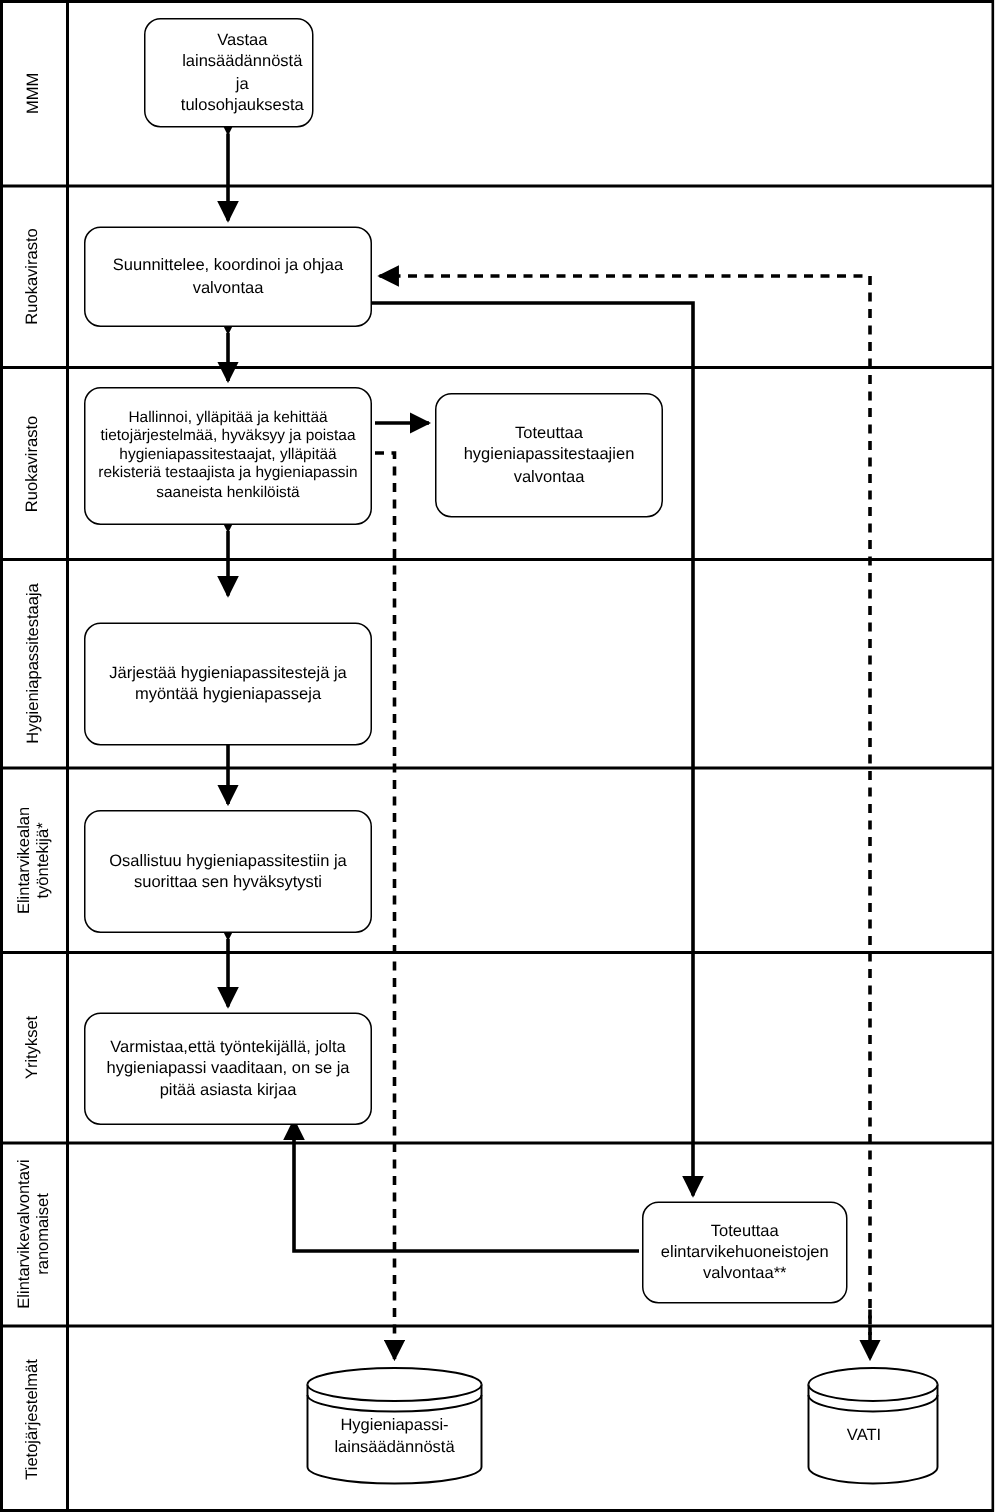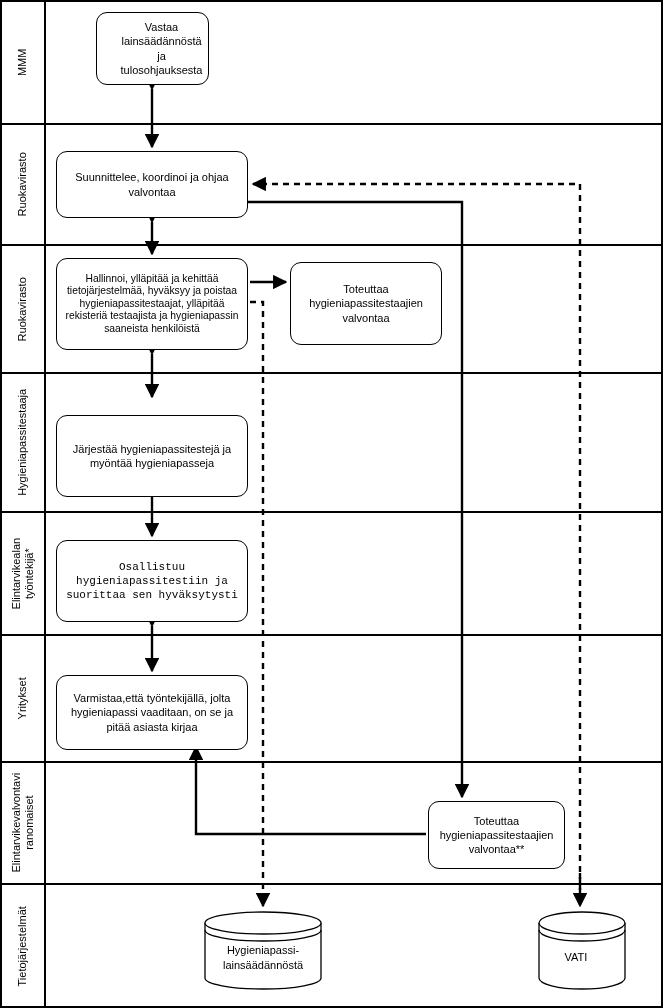--- a/index.html
+++ b/index.html
@@ -136,30 +136,30 @@
   </div>
 
   <div class="pbox" style="left:290px;top:262px;width:152px;height:83px;">
     <span>Toteuttaa hygieniapassitestaajien valvontaa</span>
   </div>
 
   <div class="pbox" style="left:56px;top:401px;width:192px;height:82px;margin-top:14px;">
     <span>Järjestää hygieniapassitestejä ja myöntää hygieniapasseja</span>
   </div>
 
-  <div class="pbox" style="left:56px;top:540px;width:192px;height:82px;font-family:Liberation Mono, monospace;">
+  <div class="pbox" style="left:56px;top:540px;width:192px;height:82px;">
     <span>Osallistuu hygieniapassitestiin ja suorittaa sen hyväksytysti</span>
   </div>
 
   <div class="pbox" style="left:56px;top:675px;width:192px;height:75px;">
     <span>Varmistaa,että työntekijällä, jolta hygieniapassi vaaditaan, on se ja pitää asiasta kirjaa</span>
   </div>
 
   <div class="pbox" style="left:428px;top:801px;width:137px;height:68px;">
-    <span>Toteuttaa hygieniapassitestaajien valvontaa**</span>
+    <span>Toteuttaa elintarvikehuoneistojen valvontaa**</span>
   </div>
 
   <div class="cyl" style="left:204px;top:911px;width:118px;height:79px;">
     <svg width="118" height="79" viewBox="0 0 118 79">
       <path d="M1,12 a58,11 0 0 1 116,0 L117,67 a58,11 0 0 1 -116,0 Z" fill="#fff" stroke="#000" stroke-width="1.3"></path>
       <path d="M1,12 a58,11 0 0 0 116,0" fill="#fff" stroke="#000" stroke-width="1.3"></path>
       <path d="M1,19 a58,11 0 0 0 116,0" fill="none" stroke="#000" stroke-width="1.3"></path>
     </svg>
     <span class="cyl-txt" style="white-space:pre-line;">Hygieniapassi-
 lainsäädännöstä</span>

